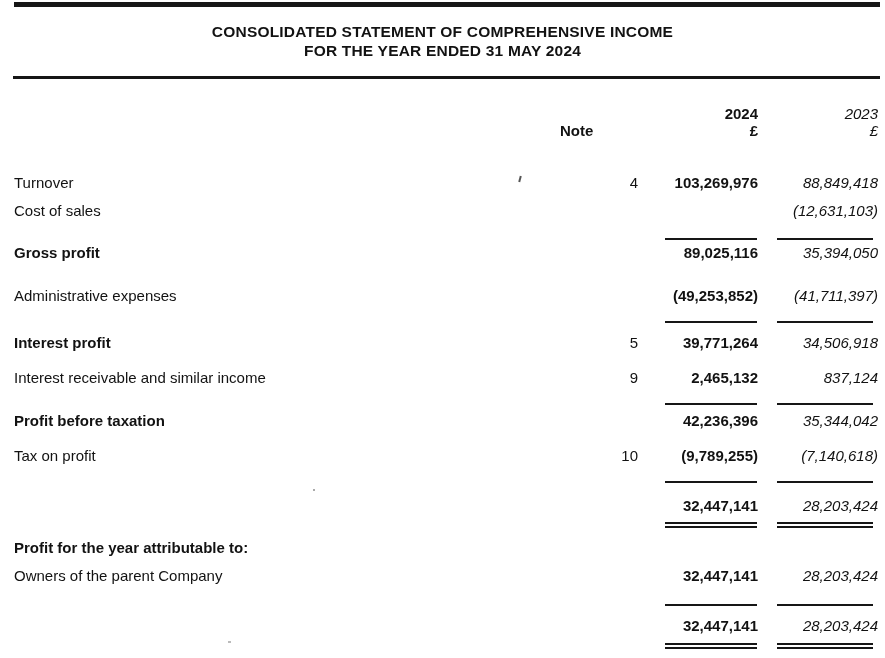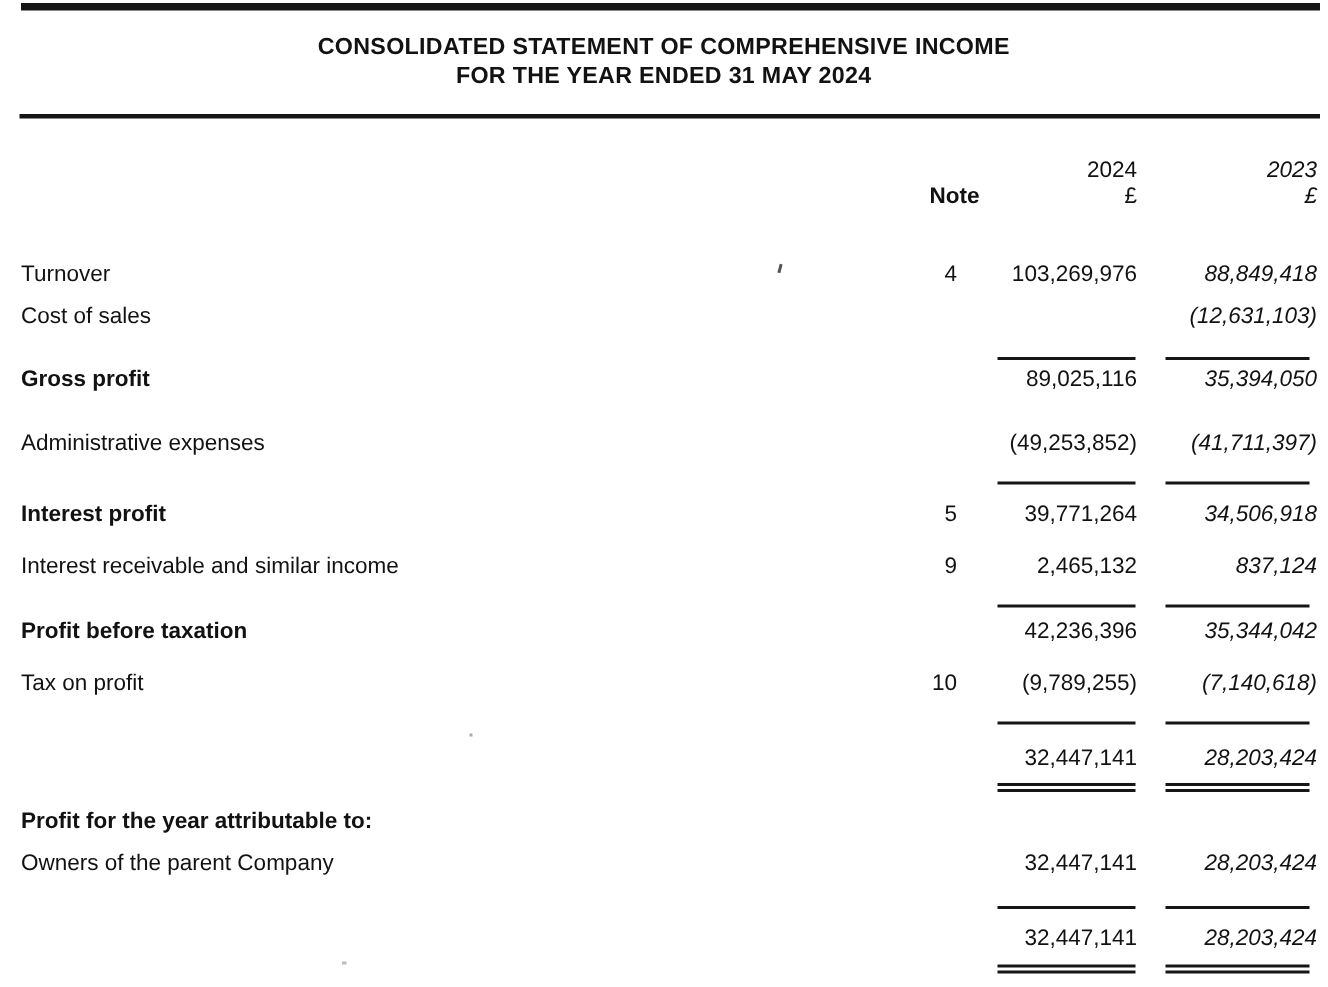--- a/index.html
+++ b/index.html
@@ -23,23 +23,23 @@
     line-height: 19px;
     letter-spacing: 0.2px;
   }
   .row {
     position: absolute;
     left: 0; width: 885px; height: 18px;
     line-height: 18px;
     white-space: nowrap;
   }
   .c-label { position: absolute; left: 14px; }
-  .c-noteh { position: absolute; left: 560px; width: 93px; text-align: right; font-weight: bold; }
+  .c-noteh { position: absolute; left: 560px; width: 93px; text-align: left; font-weight: bold; }
   .c-note  { position: absolute; left: 560px; width: 78px; text-align: right; }
-  .c-cur   { position: absolute; left: 617px; width: 141px; text-align: right; font-weight: normal; }
+  .c-cur   { position: absolute; left: 617px; width: 141px; text-align: right; font-weight: bold; }
   .c-pri   { position: absolute; left: 737px; width: 141px; text-align: right; font-style: italic; }
   .bold { font-weight: bold; }
   
   .u-cur { left: 665px; width: 92px; height: 2px; }
   .u-pri { left: 777px; width: 96px; height: 2px; }
   .artifact { position: absolute; background: #555; }
 </style>
 </head>
 <body>
 

